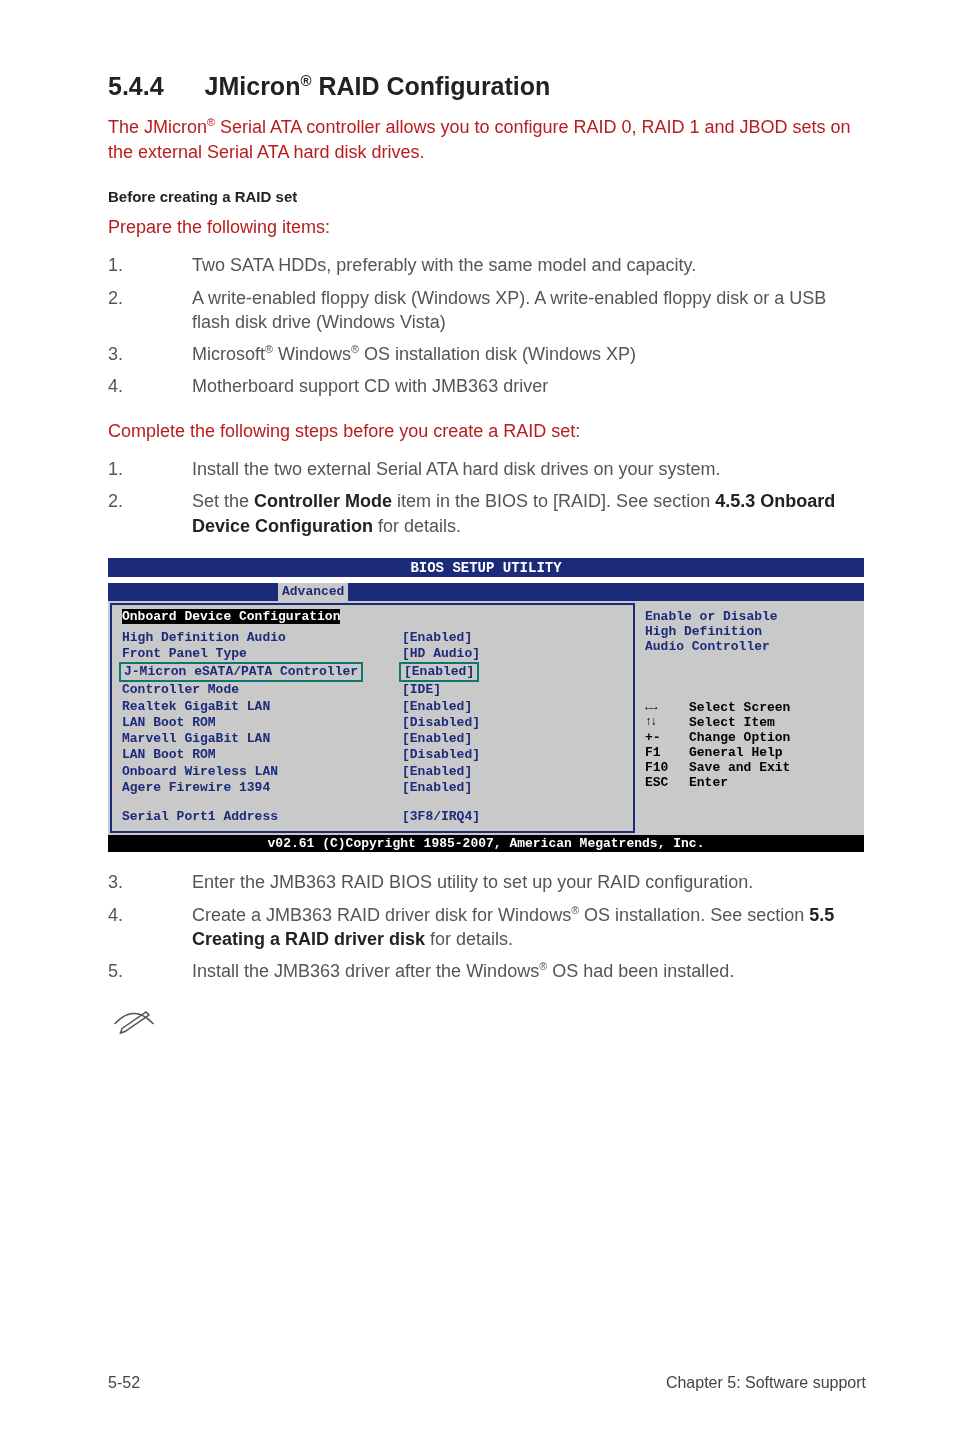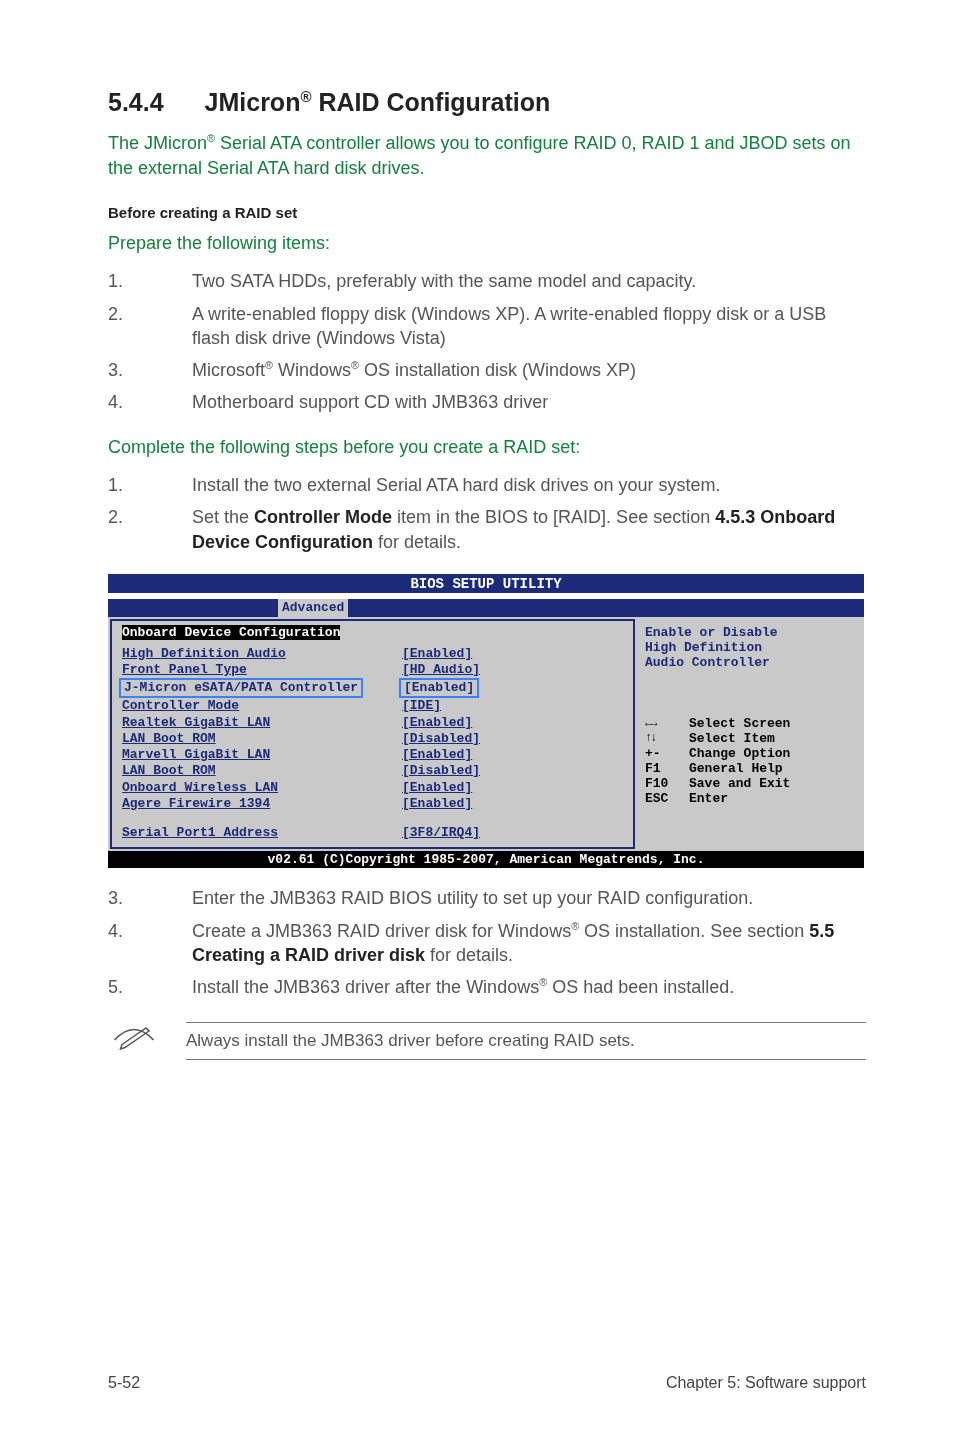--- a/index.html
+++ b/index.html
@@ -14,28 +14,28 @@
   }
   .page {
     padding: 72px 88px 40px 108px;
     box-sizing: border-box;
     height: 100%;
     position: relative;
   }
   .section-title {
     font-size: 25px;
     font-weight: bold;
-    margin: 16px 0 14px 0;
+    margin: 0 0 14px 0;
   }
   .section-title .num { margin-right: 34px; }
   sup { font-size: 60%; vertical-align: super; }
   .body-text {
     font-size: 18px;
     line-height: 1.35;
-    color: #15803d;
+    color: #b91c1c;
     margin: 0 0 24px 0;
   }
   .sub-head {
     font-size: 15px;
     font-weight: bold;
     margin: 0 0 10px 0;
   }
   ol.steps {
     list-style: none;
     padding: 0;
@@ -96,25 +96,25 @@
     font-weight: bold;
   }
   .bios-right {
     width: 210px;
     margin: 2px 3px 2px 0;
     padding: 6px 6px 6px 8px;
     color: #1c2a7a;
     font-weight: bold;
     position: relative;
   }
-  .bios-row { display: flex; justify-content: flex-start; gap: 0; line-height: 1.25; text-decoration: underline; }
+  .bios-row { display: flex; justify-content: flex-start; gap: 0; line-height: 1.25; }
   .bios-row .k { width: 280px; }
   .bios-row .v { }
   .group-head { color: #fff; }
-  .boxed { border: 2px solid #3b82f6; padding: 0 3px; margin: 0 -3px; display:inline-block; }
+  .boxed { border: 2px solid #0f766e; padding: 0 3px; margin: 0 -3px; display:inline-block; }
   .nav-keys { margin-top: 46px; color: #000; font-weight: bold; }
   .nav-keys .row { display:flex; }
   .nav-keys .row .sym { width: 44px; }
   .bios-foot {
     background: #000;
     color: #fff;
     font-family: "Courier New", monospace;
     font-size: 13px;
     text-align: center;
     padding: 1px 0;
@@ -314,21 +314,20 @@
       </li>
   </ol>
 
   <div class="callout">
     <div class="icon">
       <svg viewBox="0 0 60 40">
         <path d="M4 24 Q 30 -4 56 24" fill="none" stroke="#555" stroke-width="2"></path>
         <path d="M14 30 L46 8 L50 12 L18 34 L12 36 Z" fill="none" stroke="#555" stroke-width="2"></path>
       </svg>
     </div>
-    <div class="text">Always install the JMB363 driver before creating RAID sets.</div>
   </div>
 
   <div class="footer">
     <span>5-52</span>
     <span>Chapter 5: Software support</span>
   </div>
 
 </div>
 
 </body></html>

